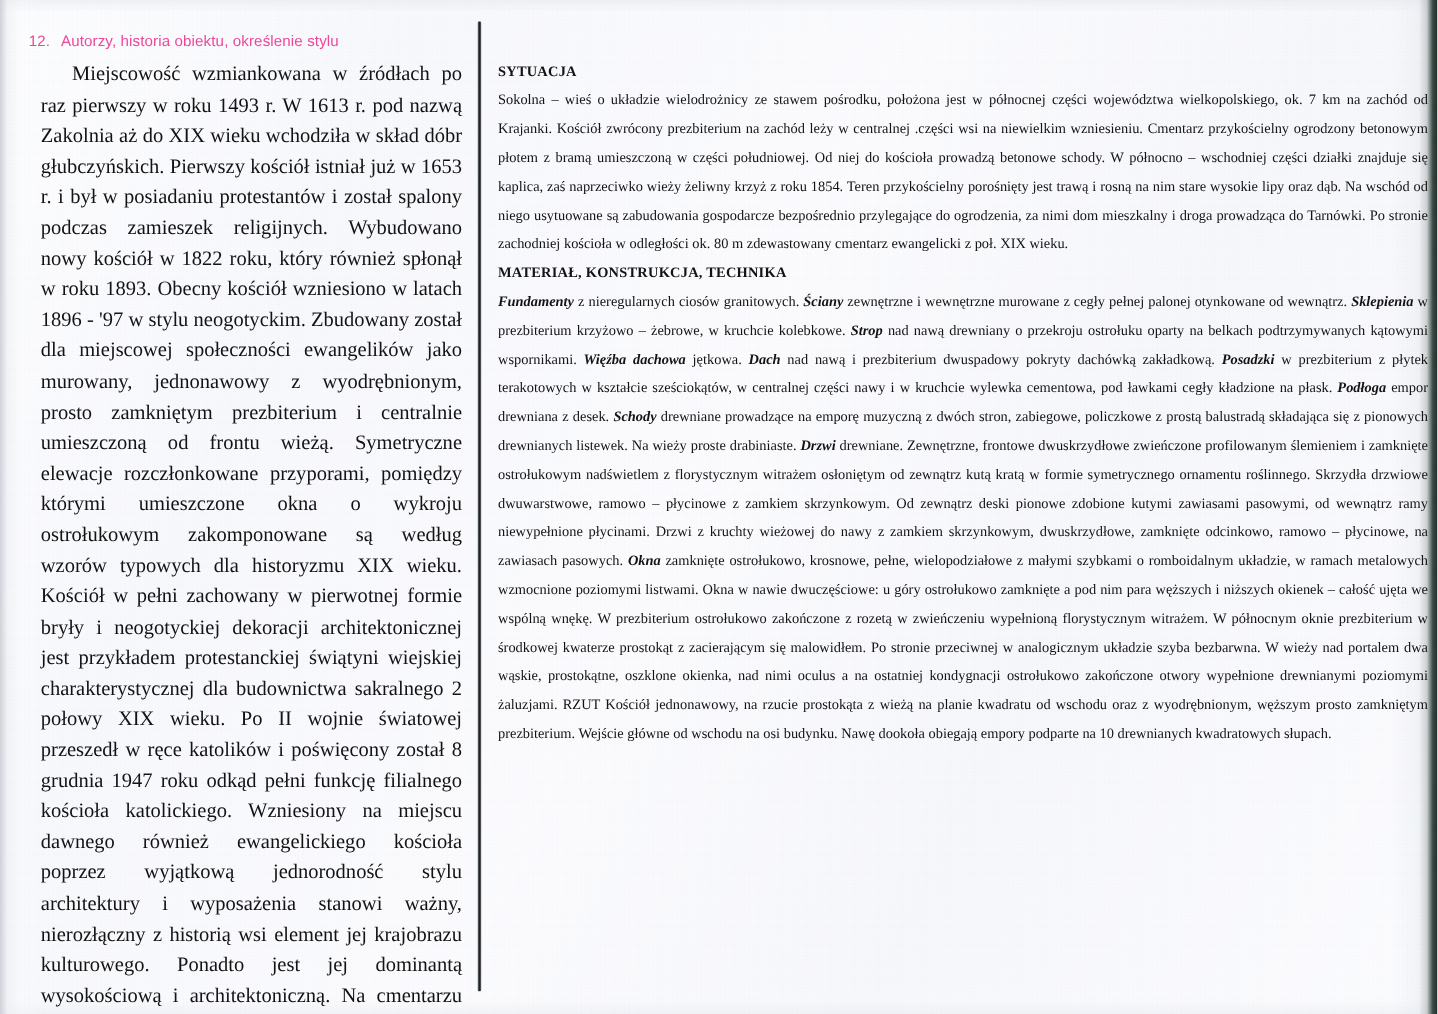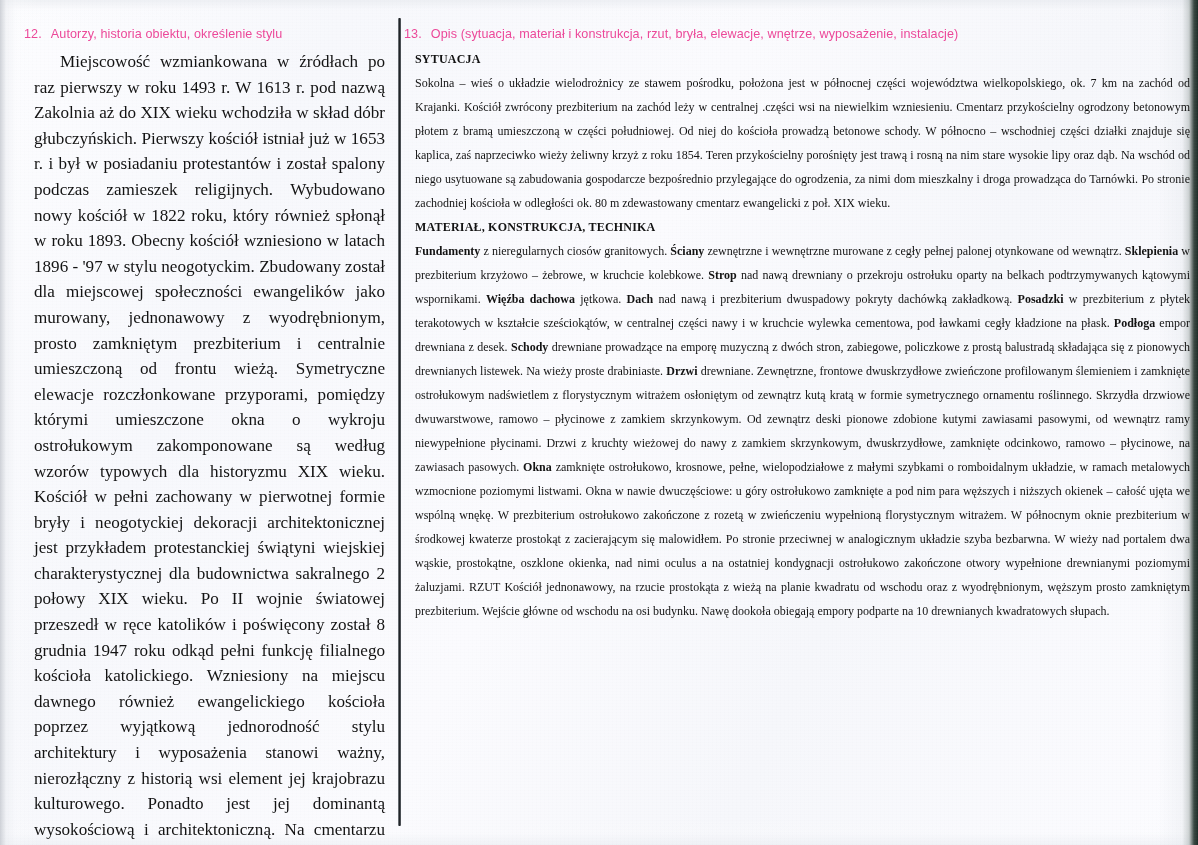--- a/index.html
+++ b/index.html
@@ -135,20 +135,21 @@
     text-indent: 0;
   }
   .sec-title-line {
     display: block;
     font-weight: bold;
     letter-spacing: .2px;
   }
 
   b.term {
     font-weight: bold;
+    font-style: italic;
   }
   b.plain {
     font-weight: normal;
     font-style: normal;
   }
 
   
   #content { text-rendering: optimizeLegibility; }
 </style>
 </head>
@@ -159,23 +160,20 @@
   <div id="grain"></div>
 
   <div id="content">
 
     <div class="column-rule"></div>
 
     <div class="field-header" id="hdr-12">
       <span class="num">12.</span><span class="lbl">Autorzy, historia obiektu, określenie stylu</span>
     </div>
 
-    <div class="field-header" id="hdr-13">
-      <span class="num">13.</span><span class="lbl">Opis (sytuacja, materiał i konstrukcja, rzut, bryła, elewacje, wnętrze, wyposażenie, instalacje)</span>
-    </div>
 
     <div class="col" id="col-left">
       <p>Miejscowość wzmiankowana w źródłach po raz pierwszy  w roku 1493 r. W 1613 r.  pod nazwą Zakolnia aż do XIX wieku wchodziła w skład dóbr głubczyńskich. Pierwszy kościół istniał już w 1653 r. i był w posiadaniu protestantów i został spalony podczas zamieszek religijnych. Wybudowano nowy kościół w 1822 roku, który również spłonął w roku 1893. Obecny kościół wzniesiono w latach 1896 - '97 w stylu neogotyckim. Zbudowany został dla miejscowej społeczności ewangelików jako murowany, jednonawowy z wyodrębnionym, prosto zamkniętym prezbiterium i centralnie umieszczoną od frontu wieżą. Symetryczne elewacje rozczłonkowane przyporami, pomiędzy którymi umieszczone okna o wykroju ostrołukowym zakomponowane są według wzorów typowych dla historyzmu XIX wieku. Kościół w pełni zachowany w pierwotnej formie bryły i neogotyckiej dekoracji architektonicznej jest przykładem protestanckiej świątyni wiejskiej charakterystycznej dla budownictwa sakralnego 2 połowy XIX wieku. Po II wojnie światowej przeszedł w ręce katolików i poświęcony został 8 grudnia 1947 roku odkąd pełni funkcję filialnego kościoła katolickiego. Wzniesiony na miejscu dawnego również ewangelickiego kościoła poprzez wyjątkową jednorodność stylu architektury i wyposażenia stanowi ważny, nierozłączny z historią wsi element jej krajobrazu kulturowego. Ponadto jest jej dominantą wysokościową i architektoniczną. Na cmentarzu przykościelnym znajduje się krzyż żeliwny z 1854 r., a w latach 60 – tych XX w. znajdował się obok podobny z 1848 r.</p>
     </div>
 
     <div class="col" id="col-right">
 
       <p>
         <span class="sec-title-line">SYTUACJA</span><span>Sokolna – wieś o układzie wielodrożnicy ze stawem pośrodku, położona jest w północnej części województwa wielkopolskiego, ok. 7 km na zachód od Krajanki. Kościół zwrócony prezbiterium na zachód leży w centralnej .części wsi na niewielkim wzniesieniu. Cmentarz przykościelny ogrodzony betonowym płotem z bramą umieszczoną w części południowej. Od niej do kościoła prowadzą betonowe schody. W północno – wschodniej części działki znajduje się kaplica, zaś naprzeciwko wieży żeliwny krzyż z roku 1854. Teren przykościelny porośnięty jest trawą i rosną na nim stare wysokie lipy oraz dąb. Na wschód od niego usytuowane są zabudowania gospodarcze bezpośrednio przylegające do ogrodzenia, za nimi dom mieszkalny i droga prowadząca do Tarnówki. Po stronie zachodniej kościoła w odległości ok. 80 m zdewastowany cmentarz ewangelicki z poł. XIX wieku.</span>
       </p>

